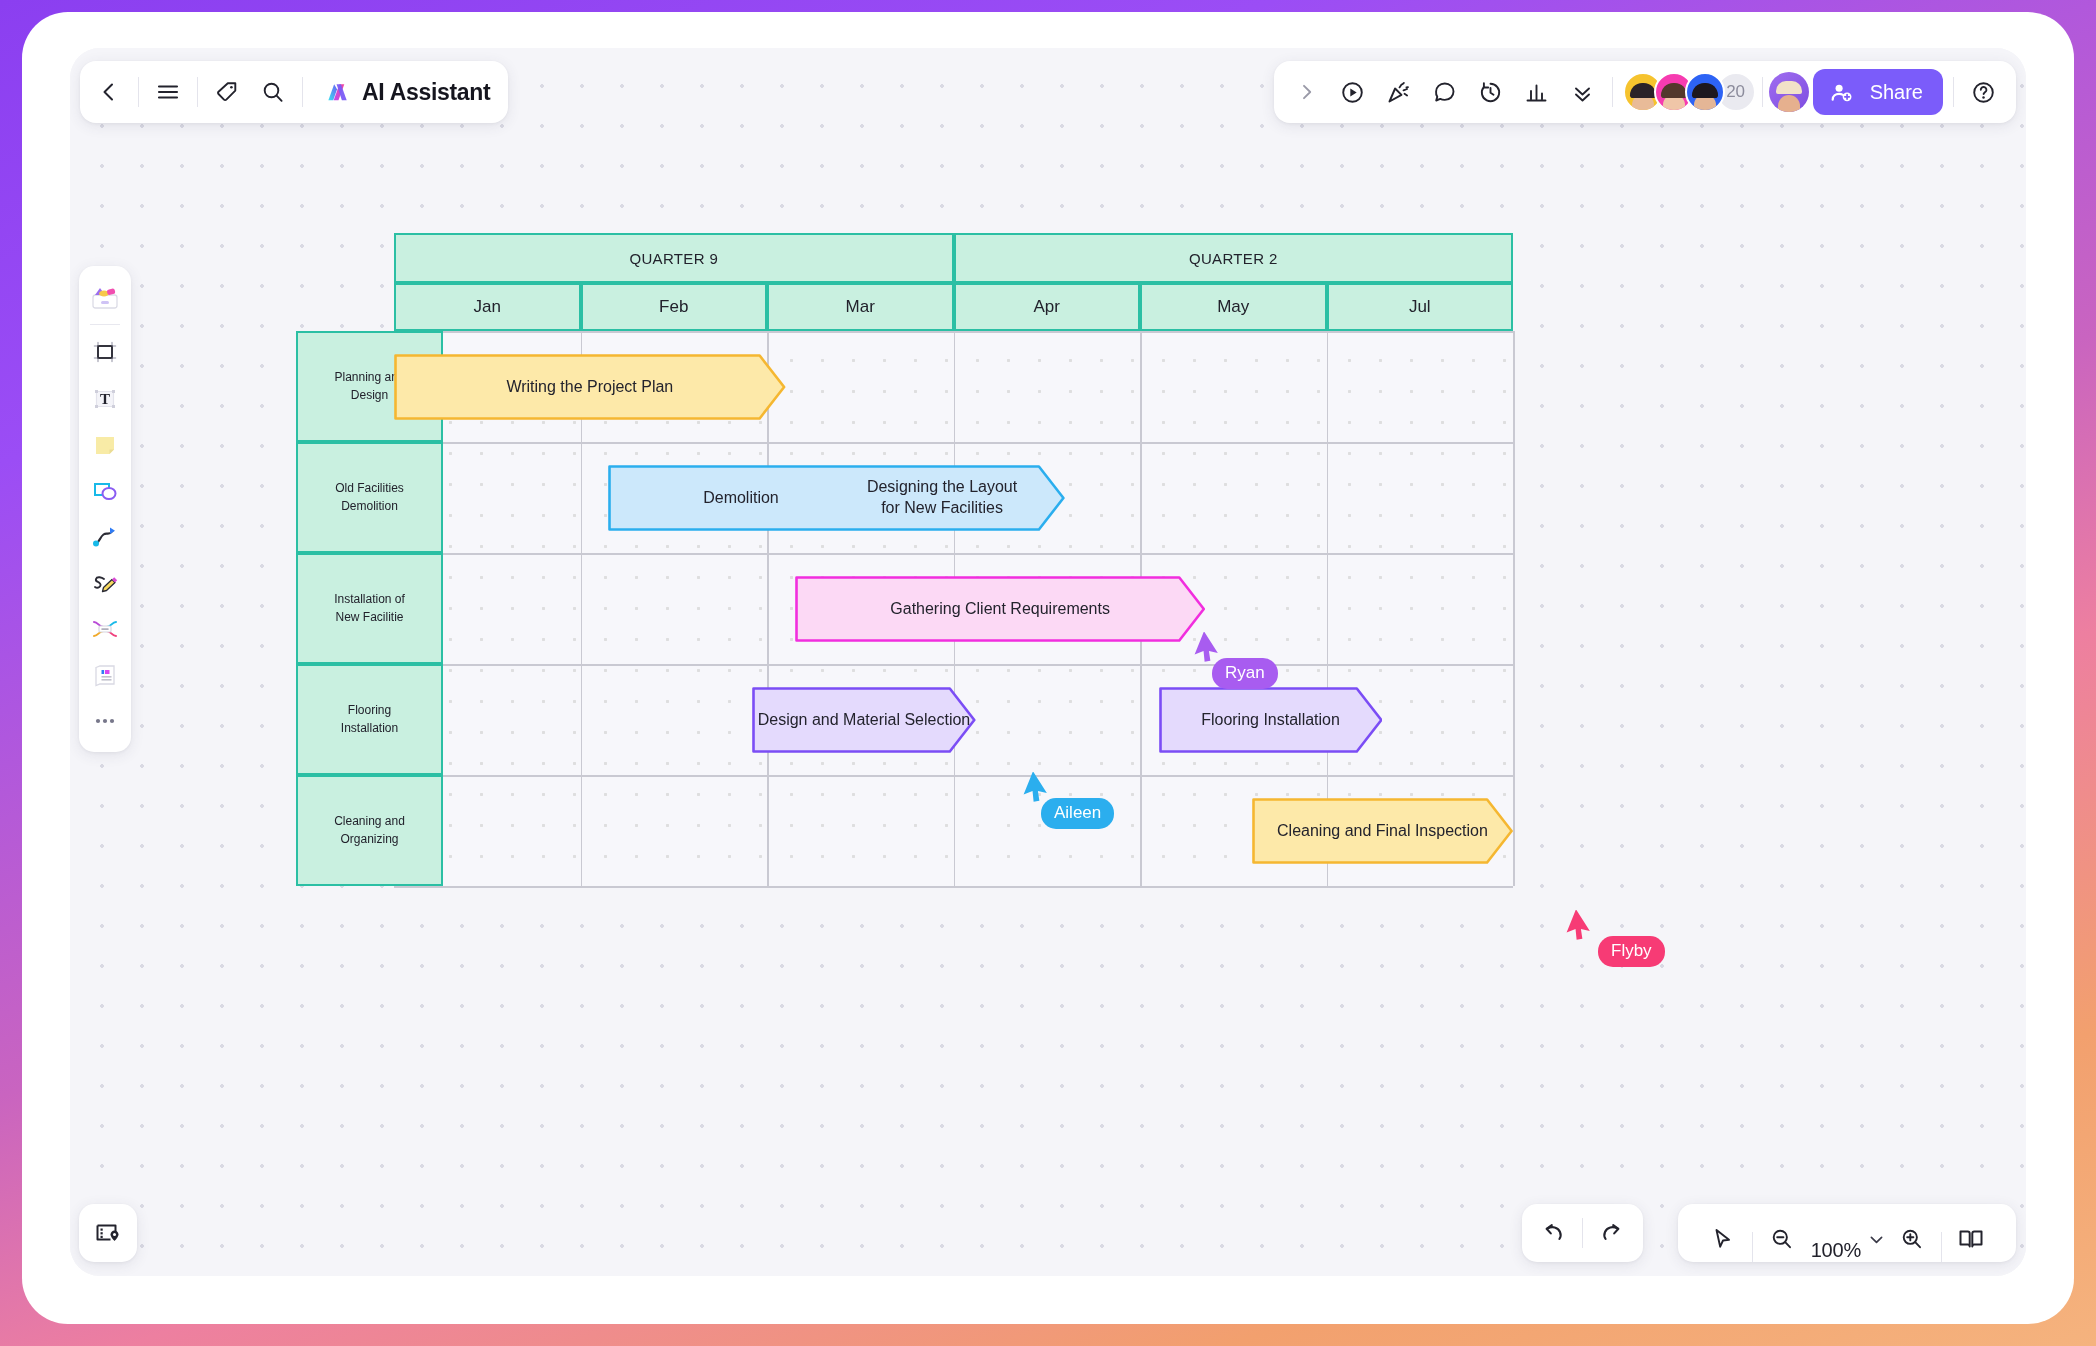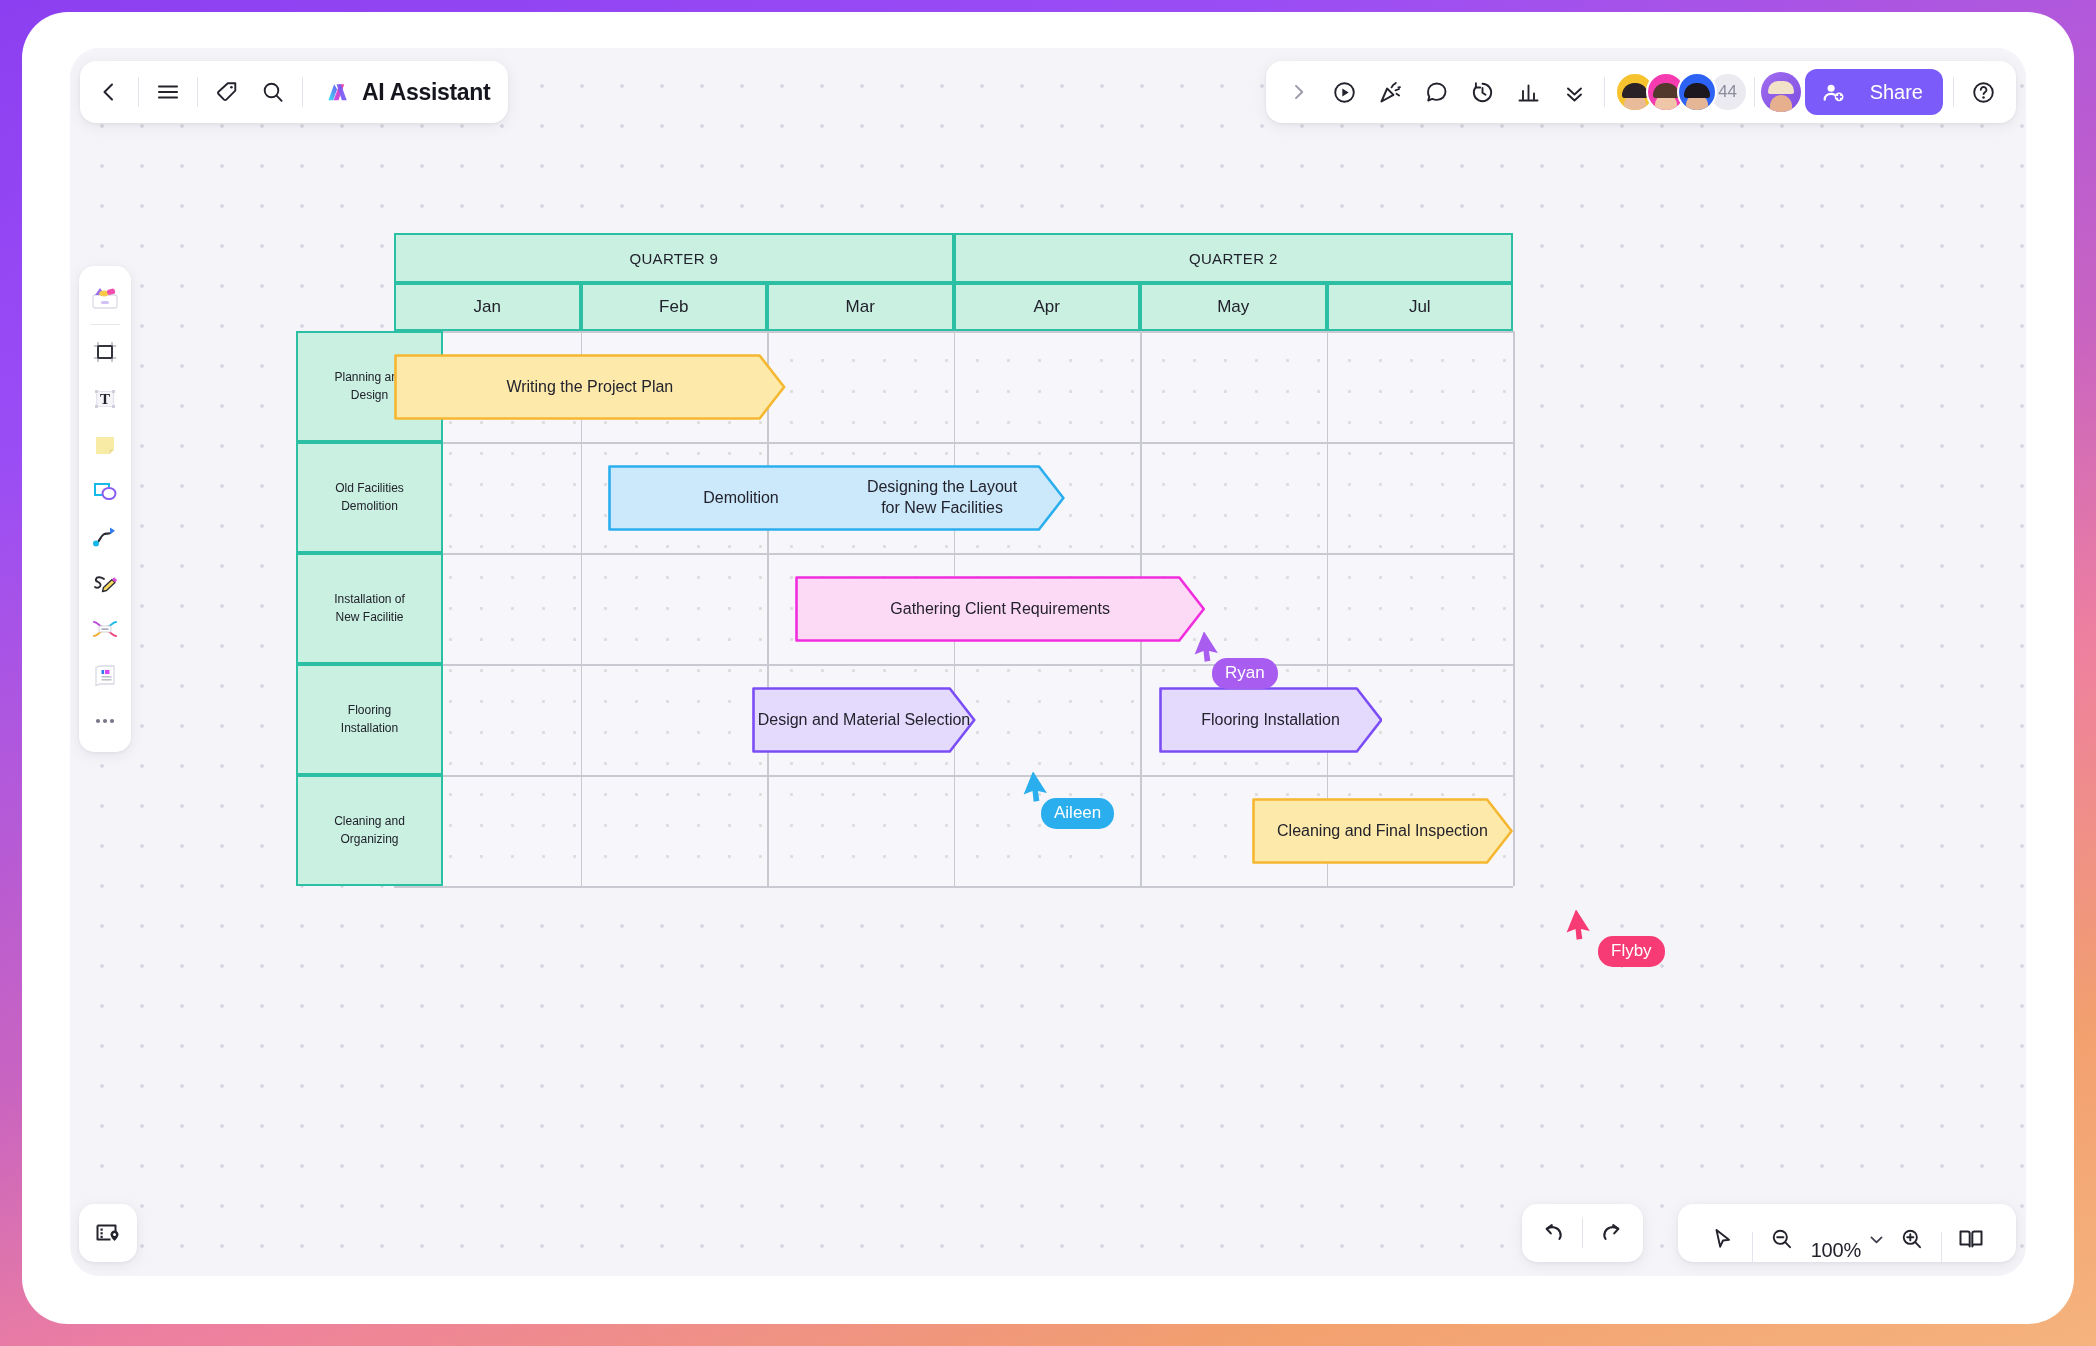--- a/index.html
+++ b/index.html
@@ -76,21 +76,21 @@
   #avatar-count {
     width:40px; height:40px; border-radius:50%; background:#eaeaf0;
     display:flex; align-items:center; justify-content:center;
     font-size:17px; color:#8c8c9c; margin-left:-9px; border:2.5px solid #fff; flex:none;
   }
   #my-avatar {
     width:40px; height:40px; border-radius:50%; flex:none; position:relative; overflow:hidden;
     background:linear-gradient(140deg,#a06df0,#7d4de0);
   }
   #share-button {
-    display:flex; align-items:center; gap:25px; height:46px; padding:0 20px 0 17px;
+    display:flex; align-items:center; gap:17px; height:46px; padding:0 20px 0 17px;
     background:#7B5CFA; border-radius:12px; cursor:pointer; margin:0 4px;
   }
   #share-label { color:#fff; font-size:20px; font-weight:500; }
 
   
   #left-rail {
     position:absolute; left:9px; top:218px; width:52px;
     background:#fff; border-radius:15px; padding:9px 0;
     box-shadow: 0 3px 14px rgba(60,60,90,.10), 0 1px 3px rgba(60,60,90,.06);
     display:flex; flex-direction:column; align-items:center; gap:2px;
@@ -435,21 +435,21 @@
               <span class="avatar-hair" style="background:#2b2228"></span>
             </div>
             <div class="avatar" style="background:#F63BB0">
               <span class="avatar-face" style="background:#f0c6a8"></span>
               <span class="avatar-hair" style="background:#53382c"></span>
             </div>
             <div class="avatar" style="background:#2D63F5">
               <span class="avatar-face" style="background:#e4b696"></span>
               <span class="avatar-hair" style="background:#1d1820"></span>
             </div>
-            <div id="avatar-count">44</div>
+            <div id="avatar-count">20</div>
           </div>
           <div class="tb-sep"></div>
           <div id="my-avatar">
             <span class="avatar-face" style="background:#e6b08e;top:58%"></span>
             <span class="avatar-hair" style="background:#f2e2c8;top:22%;height:13px;border-radius:10px 10px 2px 2px"></span>
           </div>
           <div id="share-button">
             <svg width="23" height="23" viewBox="0 0 24 24">
               <circle cx="9.5" cy="7.5" r="3.7" fill="#fff"></circle>
               <path d="M2.8 19.5c0-3.8 3-6 6.7-6 1.5 0 2.9.4 4 1" fill="none" stroke="#fff" stroke-width="2.3" stroke-linecap="round"></path>

